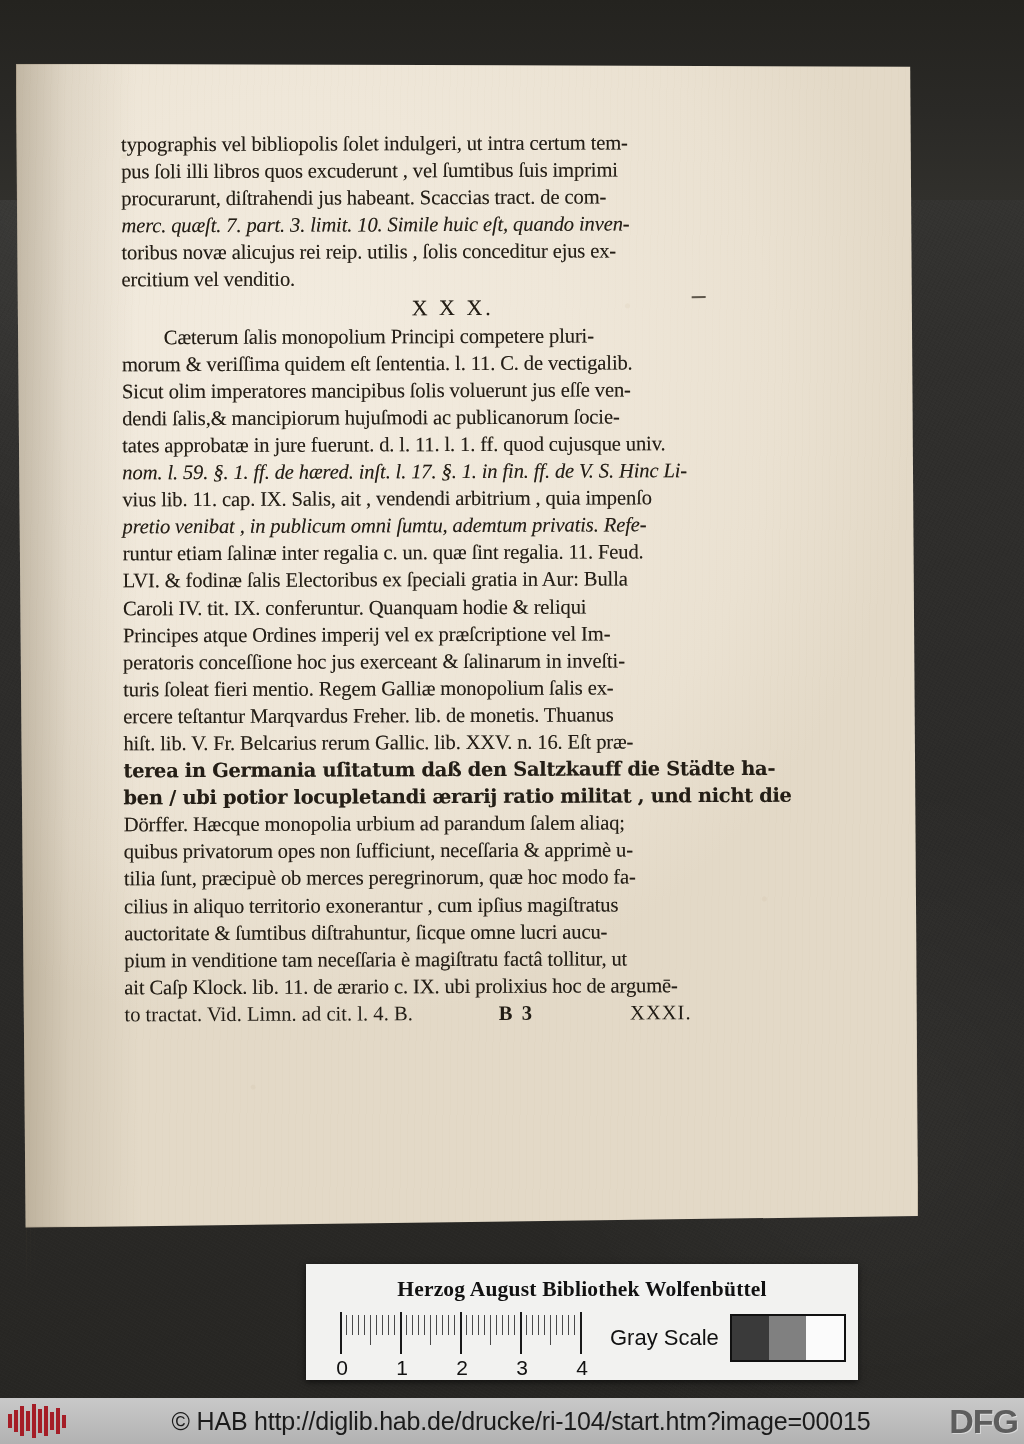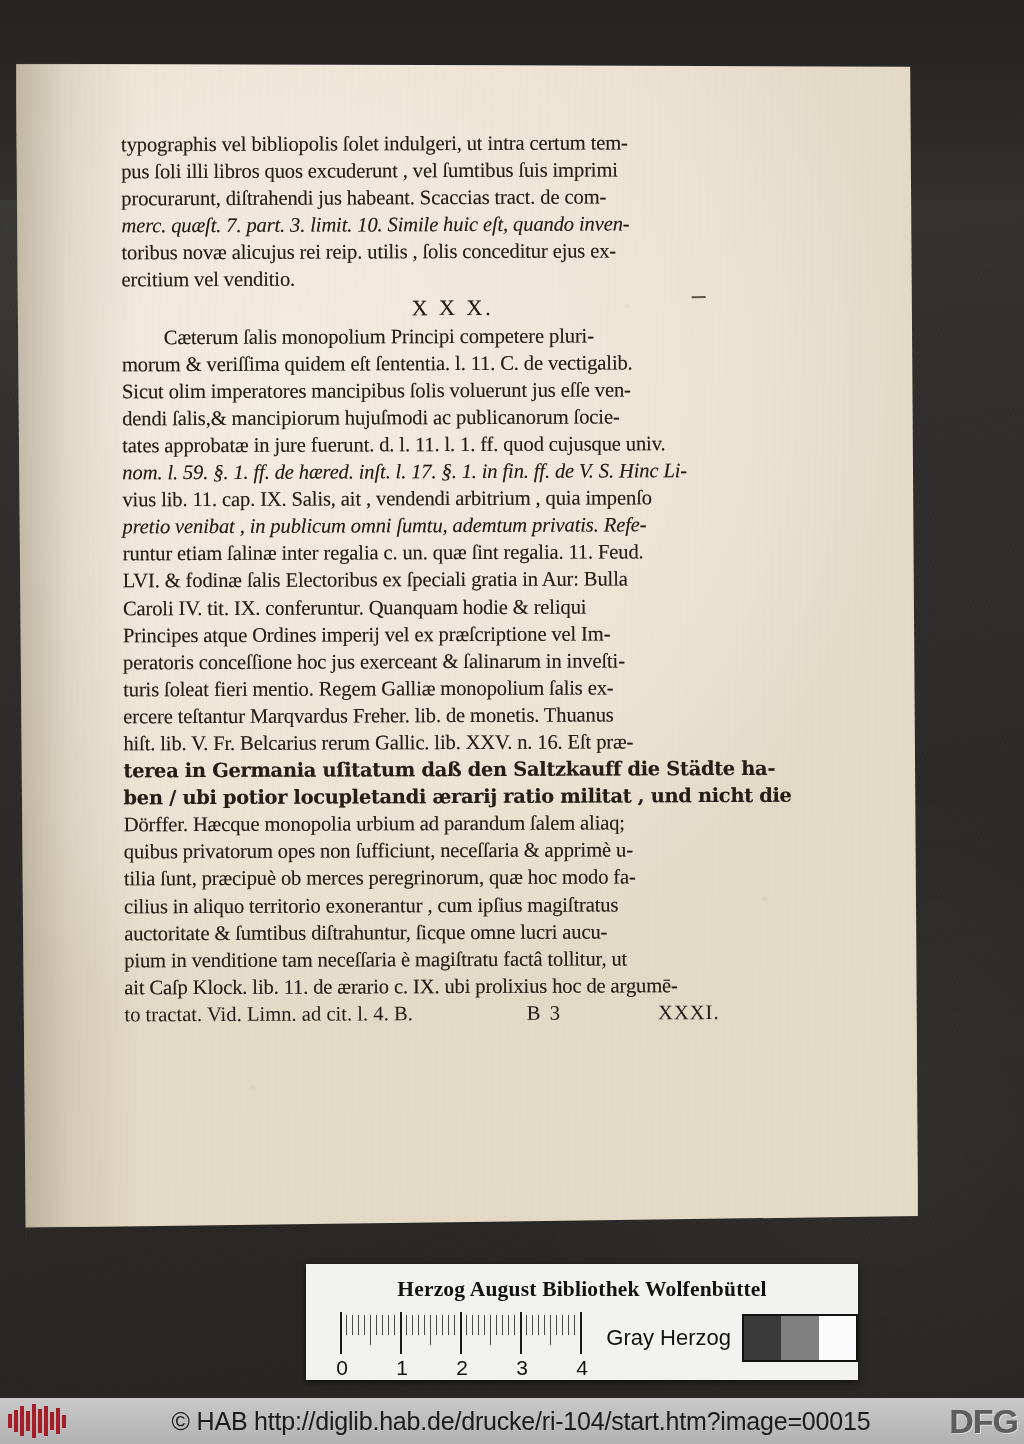--- a/index.html
+++ b/index.html
@@ -146,21 +146,21 @@
   }
 
   
   .lastrow {
     display: flex;
     align-items: baseline;
     font-size: 20.6px;
     line-height: 27.1px;
     white-space: nowrap;
   }
-  .lastrow .sig { margin-left: 114px; letter-spacing: 2px; }
+  .lastrow .sig { margin-left: 86px; letter-spacing: 2px; font-weight: bold; }
   .lastrow .cw  { margin-left: 96px; letter-spacing: 1px; }
 
   
   #target {
     position: absolute;
     left: 306px;
     top: 1264px;
     width: 552px;
     height: 116px;
     background: #f2f2f0;
@@ -388,21 +388,21 @@
         <div class="tick-minor" style="left:234px;"></div>
 
         <div class="tick-num" style="left:2px;">0</div>
         <div class="tick-num" style="left:62px;">1</div>
         <div class="tick-num" style="left:122px;">2</div>
         <div class="tick-num" style="left:182px;">3</div>
         <div class="tick-num" style="left:242px;">4</div>
       </div>
 
       <div id="gray-wrap">
-        <div id="gray-label">Gray Herzog</div>
+        <div id="gray-label">Gray Scale</div>
         <div id="gray-patches">
           <div style="background: rgb(58, 58, 58);"></div>
           <div style="background: rgb(128, 128, 128);"></div>
           <div style="background: rgb(251, 251, 251);"></div>
         </div>
       </div>
 
     </div>
   </div>
 

